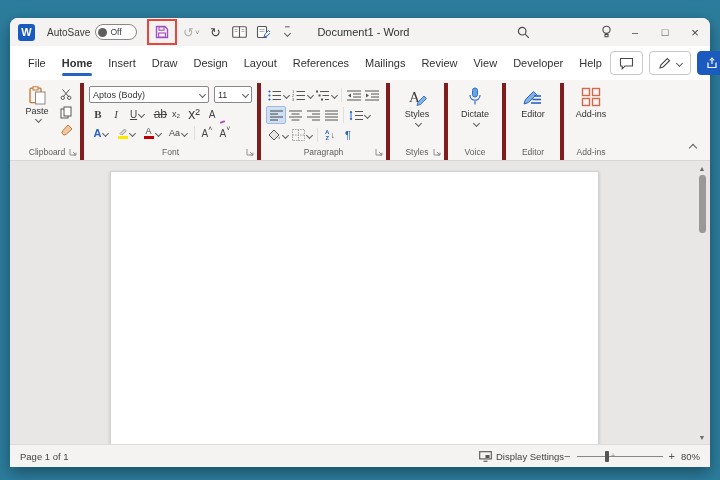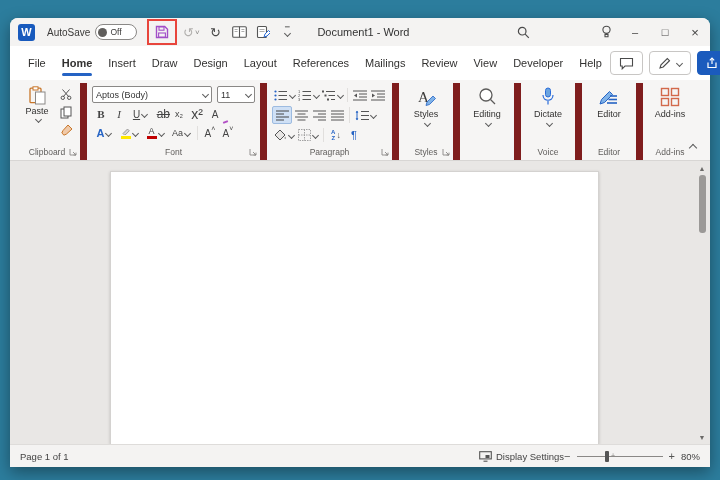--- a/index.html
+++ b/index.html
@@ -34,21 +34,21 @@
   
   .menubar{height:34px;flex:0 0 34px;background:#fff;display:flex;align-items:center;padding:0 10px 0 10px;}
   .tab{padding:0 8px;height:34px;display:flex;align-items:center;font-size:11px;color:#323130;position:relative;cursor:default;white-space:nowrap;}
   .tab.active{font-weight:bold;}
   .tab.active::after{content:"";position:absolute;left:8px;right:8px;bottom:4px;height:3px;border-radius:2px;background:#2563c4;}
   .menu-right{margin-left:auto;display:flex;align-items:center;gap:6px;}
   .mr-btn{height:22px;border:1px solid #c8c6c4;border-radius:4px;background:#fff;display:flex;align-items:center;padding:0 8px;gap:4px;}
   .mr-btn.share{background:#1b5bbd;border-color:#1b5bbd;}
   
   .ribbon{height:77px;flex:0 0 77px;background:#f6f5f4;border-bottom:1px solid #d8d6d4;display:flex;align-items:stretch;padding:3px 4px 0 4px;position:relative;}
-  .rgroup{display:flex;flex-direction:column;padding:0 5px;border-right:7px solid #7f1d1d;position:relative;}
+  .rgroup{display:flex;flex-direction:column;padding:0 5px;border-right:4px solid #7f1d1d;position:relative;}
   .rgroup-content{flex:1;display:flex;}
   .rgroup-label{height:16px;display:flex;align-items:center;justify-content:center;font-size:8.5px;color:#605e5c;}
   .launcher{position:absolute;right:3px;bottom:4px;}
   .sbtn{min-width:18px;height:16px;display:flex;align-items:center;justify-content:center;color:#444;font-size:10px;border-radius:2px;}
   .sbtn.sel{background:#cfe0f5;border:1px solid #9dbbe0;}
   .chev{display:inline-block;width:4px;height:4px;border-right:1px solid #5c5c5c;border-bottom:1px solid #5c5c5c;transform:rotate(45deg);margin-left:2px;flex:0 0 auto;}
   .chev.up{transform:rotate(-135deg);}
   .vdiv{width:1px;background:#e1dfdd;margin:1px 3px;align-self:stretch;}
   
   .paste-btn{width:36px;display:flex;flex-direction:column;align-items:center;justify-content:flex-start;padding-top:3px;gap:1px;text-align:center;}
@@ -576,35 +576,20 @@
       <div class="rgroup-label">
         <span>Styles</span>
       </div>
       <span class="launcher">
         <svg width="8" height="8" viewBox="0 0 8 8">
             <path d="M1 1 v6 h6 M4 4 l3 3 M7 4.6 V7 H4.6" fill="none" stroke="#8a8886" stroke-width="0.9"></path>
           </svg>
       </span>
     </div>
 
-    <div class="rgroup">
-      <div class="rgroup-content">
-        <div class="bigbtn">
-          <span>
-            <svg width="20" height="20" viewBox="0 0 20 20">
-              <circle cx="9" cy="8" r="6" fill="#fff" stroke="#5c5b5a" stroke-width="1.3"></circle>
-              <line x1="13.5" y1="12.5" x2="18" y2="17" stroke="#5c5b5a" stroke-width="1.3"></line>
-            </svg>
-          </span>
-          <span class="blabel">Editing</span>
-          <span class="chev"></span>
-        </div>
-      </div>
-      <div class="rgroup-label"></div>
-    </div>
 
     <div class="rgroup">
       <div class="rgroup-content">
         <div class="bigbtn">
           <span>
             <svg width="14" height="20" viewBox="0 0 14 20">
               <rect x="4.5" y="1" width="5" height="9" rx="2.5" fill="#6aa4e0" stroke="#2b6cd9" stroke-width="1"></rect>
               <path d="M2 8 c0 7 10 7 10 0" fill="none" stroke="#2b6cd9" stroke-width="1.2"></path>
               <line x1="7" y1="14" x2="7" y2="17.5" stroke="#2b6cd9" stroke-width="1.2"></line>
             </svg>

